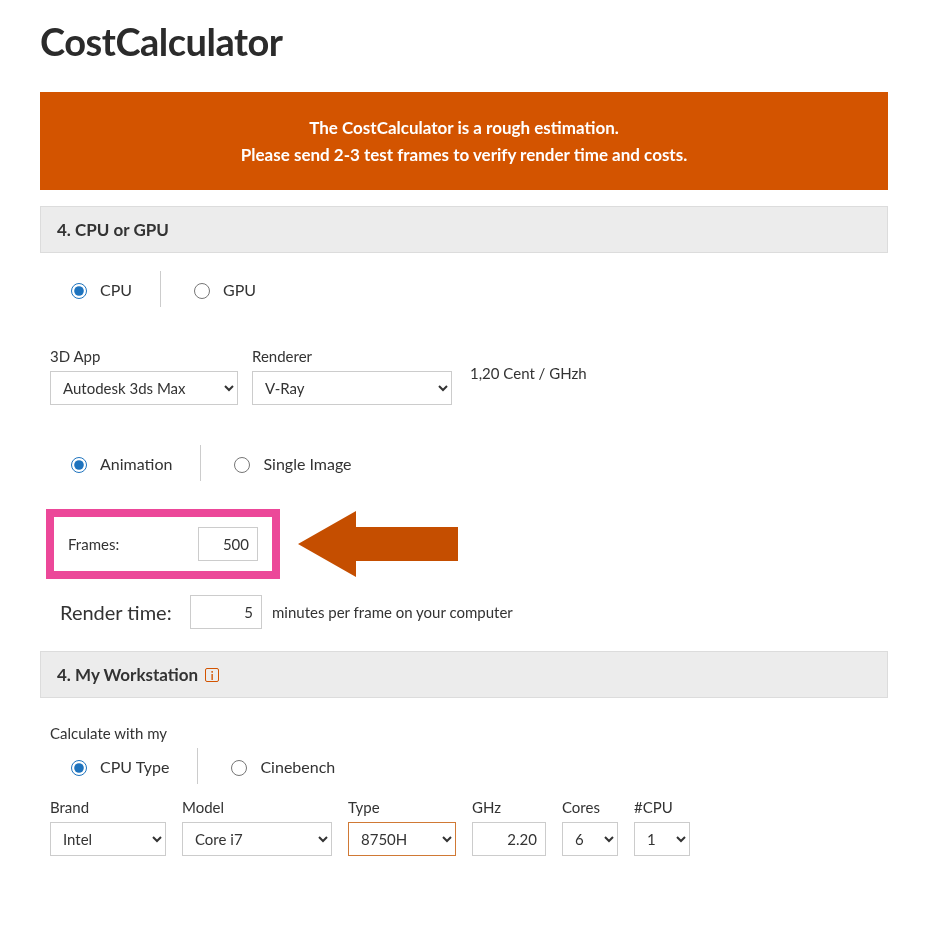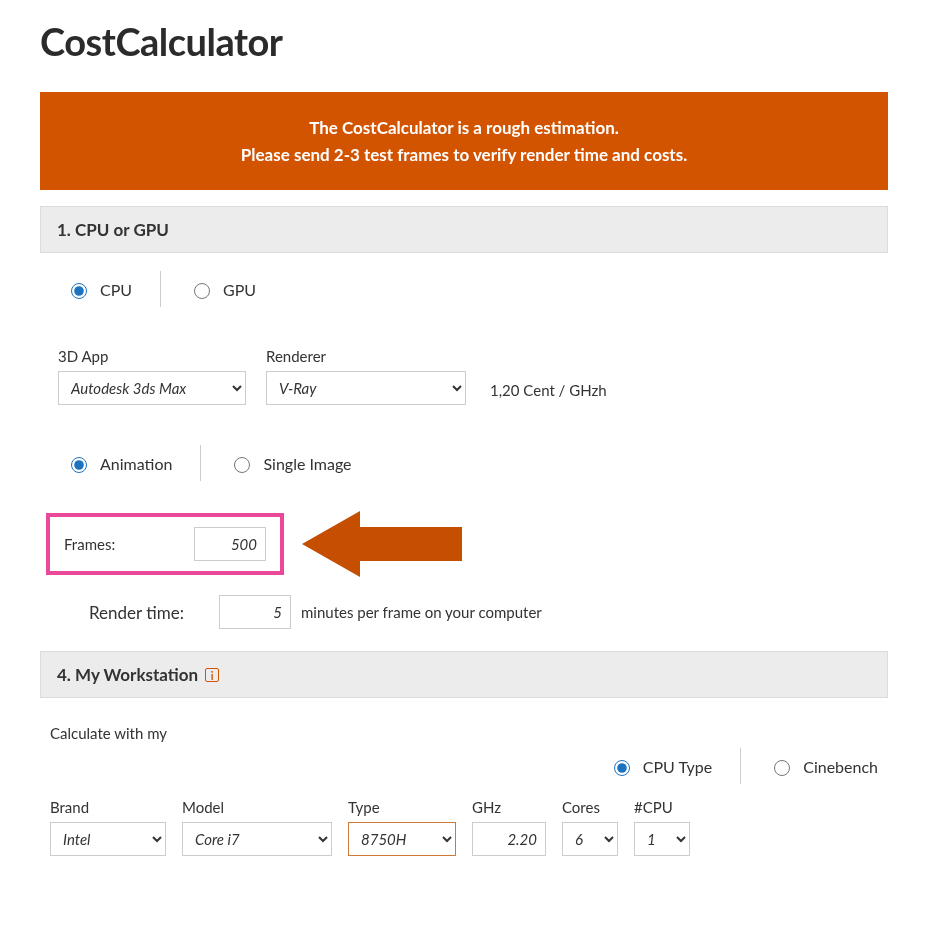--- a/index.html
+++ b/index.html
@@ -62,86 +62,84 @@
     accent-color: #1e73be;
   }
   .vsep {
     width: 1px;
     height: 36px;
     background: #ccc;
     margin: 0 28px;
   }
   .field-row {
     display: flex;
-    align-items: flex-end;
-    gap: 20px;
-    margin-left: 8px;
+    align-items: center;
+    gap: 14px;
   }
   .field-col {
     display: flex;
     flex-direction: column;
     gap: 6px;
   }
   .label {
     font-size: 15px;
     color: #333;
   }
   select, input[type="text"], input.num {
     font-family: inherit;
     font-size: 15px;
     padding: 6px 8px;
     border: 1px solid #ccc;
     background: #fff;
     color: #333;
     height: 34px;
-    font-style: italic;
   }
   .sel-app { width: 188px; }
   .sel-renderer { width: 200px; }
   .rate { font-size: 15px; color: #333; padding-bottom: 6px; padding-left: 4px; }
 
   .project-radio-row {
     display: flex;
     align-items: center;
     padding-left: 16px;
     margin-bottom: 24px;
   }
   .frames-block {
     display: inline-flex;
     align-items: center;
-    border: 4px solid #ec4899;
+    border: 8px solid #ec4899;
     padding: 10px 14px;
     margin-left: -4px;
     position: relative;
   }
   .frames-block .flabel {
     width: 130px;
     font-size: 15px;
   }
   .frames-block input {
-    width: 72px;
+    width: 60px;
     text-align: right;
     padding-right: 8px;
   }
   .arrow-wrap {
     position: relative;
     display: inline-block;
     vertical-align: middle;
     margin-left: 18px;
   }
   .arrow {
     display: block;
   }
   .rt-row {
     display: flex;
     align-items: center;
     margin-top: 12px;
     padding-left: 10px;
   }
-  .rt-row .flabel { width: 130px; font-size: 17px; margin-left: 29px; }
+  .rt-row .flabel { width: 130px; font-size: 20px; }
   .rt-row input { width: 72px; text-align: right; padding-right: 8px; }
   .rt-row .suffix { padding-left: 10px; font-size: 15px; }
 
   .ws-header-icon {
     display: inline-block;
     width: 14px;
     height: 14px;
     border: 1px solid #d35400;
     color: #d35400;
     font-size: 11px;
@@ -174,21 +172,21 @@
 
 <div class="wrap">
 
   <h1>CostCalculator</h1>
 
   <div class="notice">
     <div>The CostCalculator is a rough estimation.</div>
     <div>Please send 2-3 test frames to verify render time and costs.</div>
   </div>
 
-  <div class="section-header">1. CPU or GPU</div>
+  <div class="section-header">4. CPU or GPU</div>
   <div class="section-body">
     <div class="radio-row">
       <label class="radio-item">
         <input type="radio" name="proc" checked="" style="">
         <span>CPU</span>
       </label>
       <div class="vsep"></div>
       <label class="radio-item">
         <input type="radio" name="proc" style="">
         <span>GPU</span>
@@ -245,21 +243,21 @@
       <div class="suffix">minutes per frame on your computer</div>
     </div>
   </div>
 
   <div class="section-header">
     <span>4. My Workstation</span>
     <span class="ws-header-icon">i</span>
   </div>
   <div class="section-body" style="padding-top:12px;">
     <div class="calc-label">Calculate with my</div>
-    <div class="radio-row" style="margin-top:6px;justify-content:flex-end;">
+    <div class="radio-row" style="margin-top:6px;">
       <label class="radio-item">
         <input type="radio" name="calc" checked="" style="">
         <span>CPU Type</span>
       </label>
       <div class="vsep"></div>
       <label class="radio-item">
         <input type="radio" name="calc" style="">
         <span>Cinebench</span>
       </label>
     </div>

